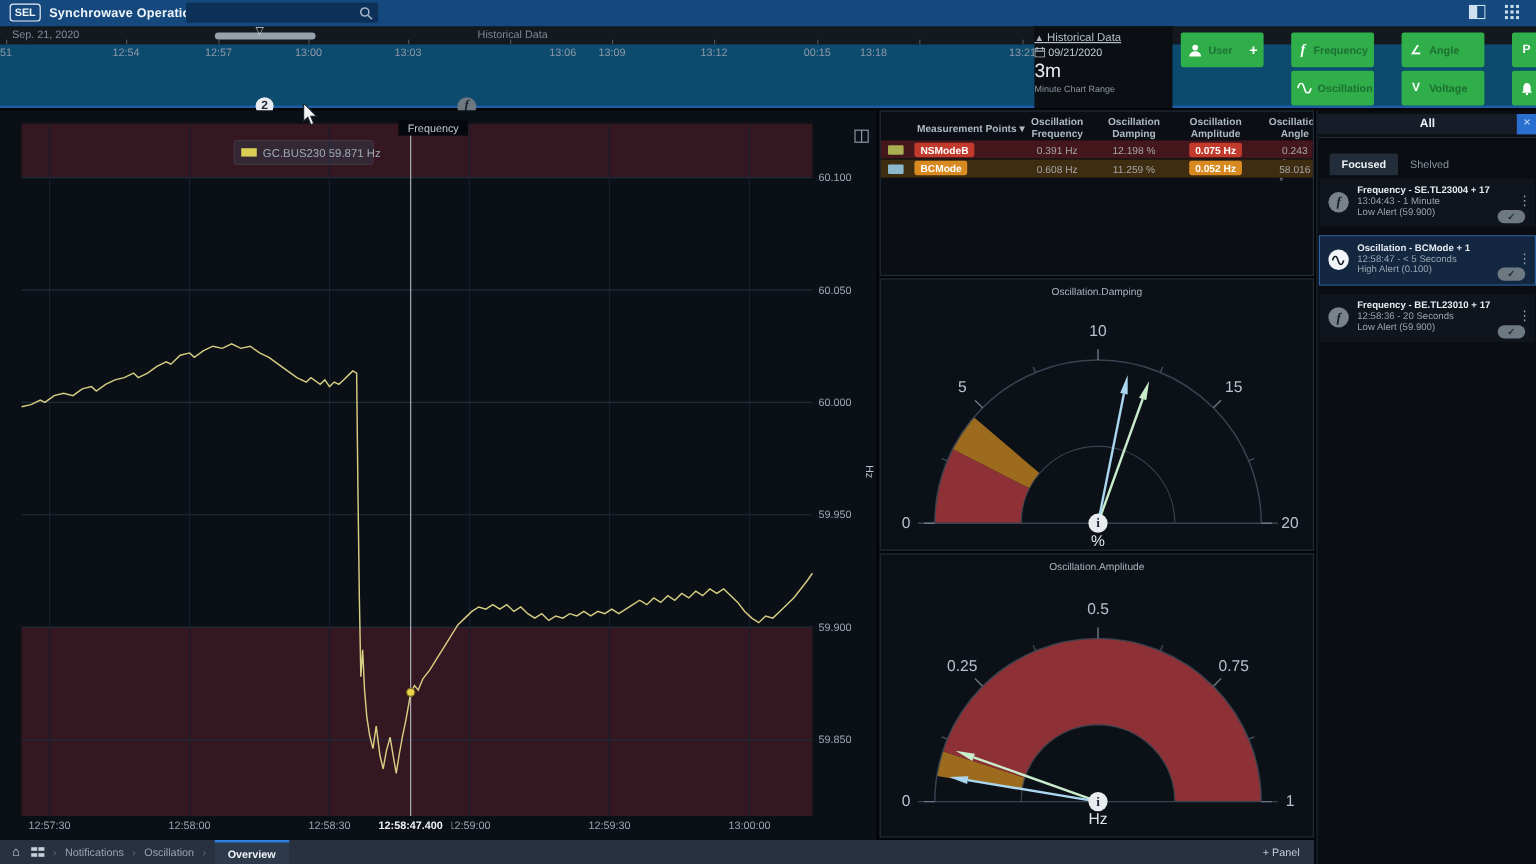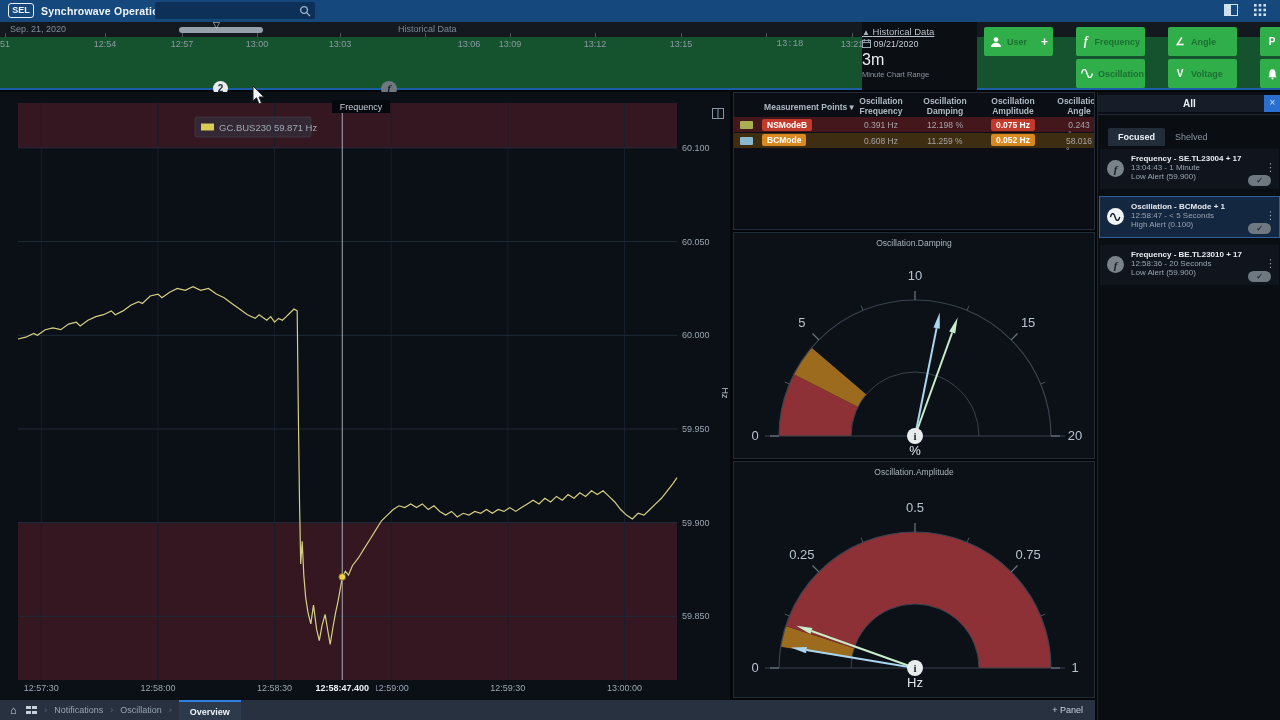--- a/index.html
+++ b/index.html
@@ -11,21 +11,21 @@
   .topbar { position:absolute; left:0; top:0; width:1280px; height:22px; background:#15497e; }
   .sel-logo { position:absolute; left:8px; top:3px; width:26px; height:15px; border:1.5px solid #e9eef4;
               border-radius:3px; color:#eef3f8; font-size:9px; font-weight:bold; text-align:center; line-height:12px; }
   .app-title { position:absolute; left:41px; top:5px; color:#f0f5fa; font-size:10.5px; font-weight:bold; letter-spacing:.2px; }
   .searchbox { position:absolute; left:155px; top:2px; width:160px; height:17px; background:#0d3058;
                border-radius:2px; }
   .searchbox svg { position:absolute; right:4px; top:2.5px; }
   .top-icons { position:absolute; right:14px; top:4px; display:flex; gap:16px; }
 
   
-  .timeline { position:absolute; left:0; top:22px; width:1280px; height:68px; background:#14532d;
+  .timeline { position:absolute; left:0; top:22px; width:1280px; height:68px; background:#0c4a6e;
               border-bottom:2px solid #1d5da6; }
   .tl-strip { position:absolute; left:0; top:0; width:1280px; height:15px; background:#14181f; }
   .tl-date { position:absolute; left:10px; top:2px; color:#828d99; font-size:9px; }
   .tl-center-label { position:absolute; left:398px; top:2px; color:#7d8894; font-size:9px; }
   .tl-scrubber { position:absolute; left:179px; top:5px; width:84px; height:6px; background:#97a1ab; border-radius:3px; }
   .tl-handle { position:absolute; left:213px; top:-2px; color:#cdd5dc; font-size:9px; }
   .tl-tick { position:absolute; top:11px; width:1px; height:4px; background:#4a545e; }
   .tl-label { position:absolute; top:17px; transform:translateX(-50%); color:#8e99a5; font-size:9px; }
   .tl-badge { position:absolute; left:213px; top:59px; width:15px; height:15px; border-radius:50%;
               background:#e8ecef; color:#1b2430; font-size:10px; font-weight:bold; text-align:center; line-height:15px; }
@@ -166,23 +166,23 @@
         <div class="tl-label" style="left: 257px;">13:00</div>
         <div class="tl-tick" style="left: 340px;"></div>
         <div class="tl-label" style="left: 340px;">13:03</div>
         <div class="tl-tick" style="left: 425px;"></div>
         <div class="tl-label" style="left: 425px; margin-left: 44px;">13:06</div>
         <div class="tl-tick" style="left: 510px;"></div>
         <div class="tl-label" style="left: 510px;">13:09</div>
         <div class="tl-tick" style="left: 595px;"></div>
         <div class="tl-label" style="left: 595px;">13:12</div>
         <div class="tl-tick" style="left: 681px;"></div>
-        <div class="tl-label" style="left: 681px;">13:15</div>
+        <div class="tl-label" style="left: 681px;">00:15</div>
         <div class="tl-tick" style="left: 766px;"></div>
-        <div class="tl-label" style="left: 790px; font-family: Liberation Mono, monospace;">13:18</div>
+        <div class="tl-label" style="left: 728px;">13:18</div>
         <div class="tl-tick" style="left: 852px;"></div>
         <div class="tl-label" style="left: 852px;">13:21</div>
       </div>
     <div class="tl-badge">2</div>
     <div class="tl-fmark">f</div>
     <div class="tl-controls">
       <span>‹</span>
       <span style="font-size:8px;line-height:13px;">▶</span>
       <span>›</span>
       <span style="margin-left:8px;">−</span>

